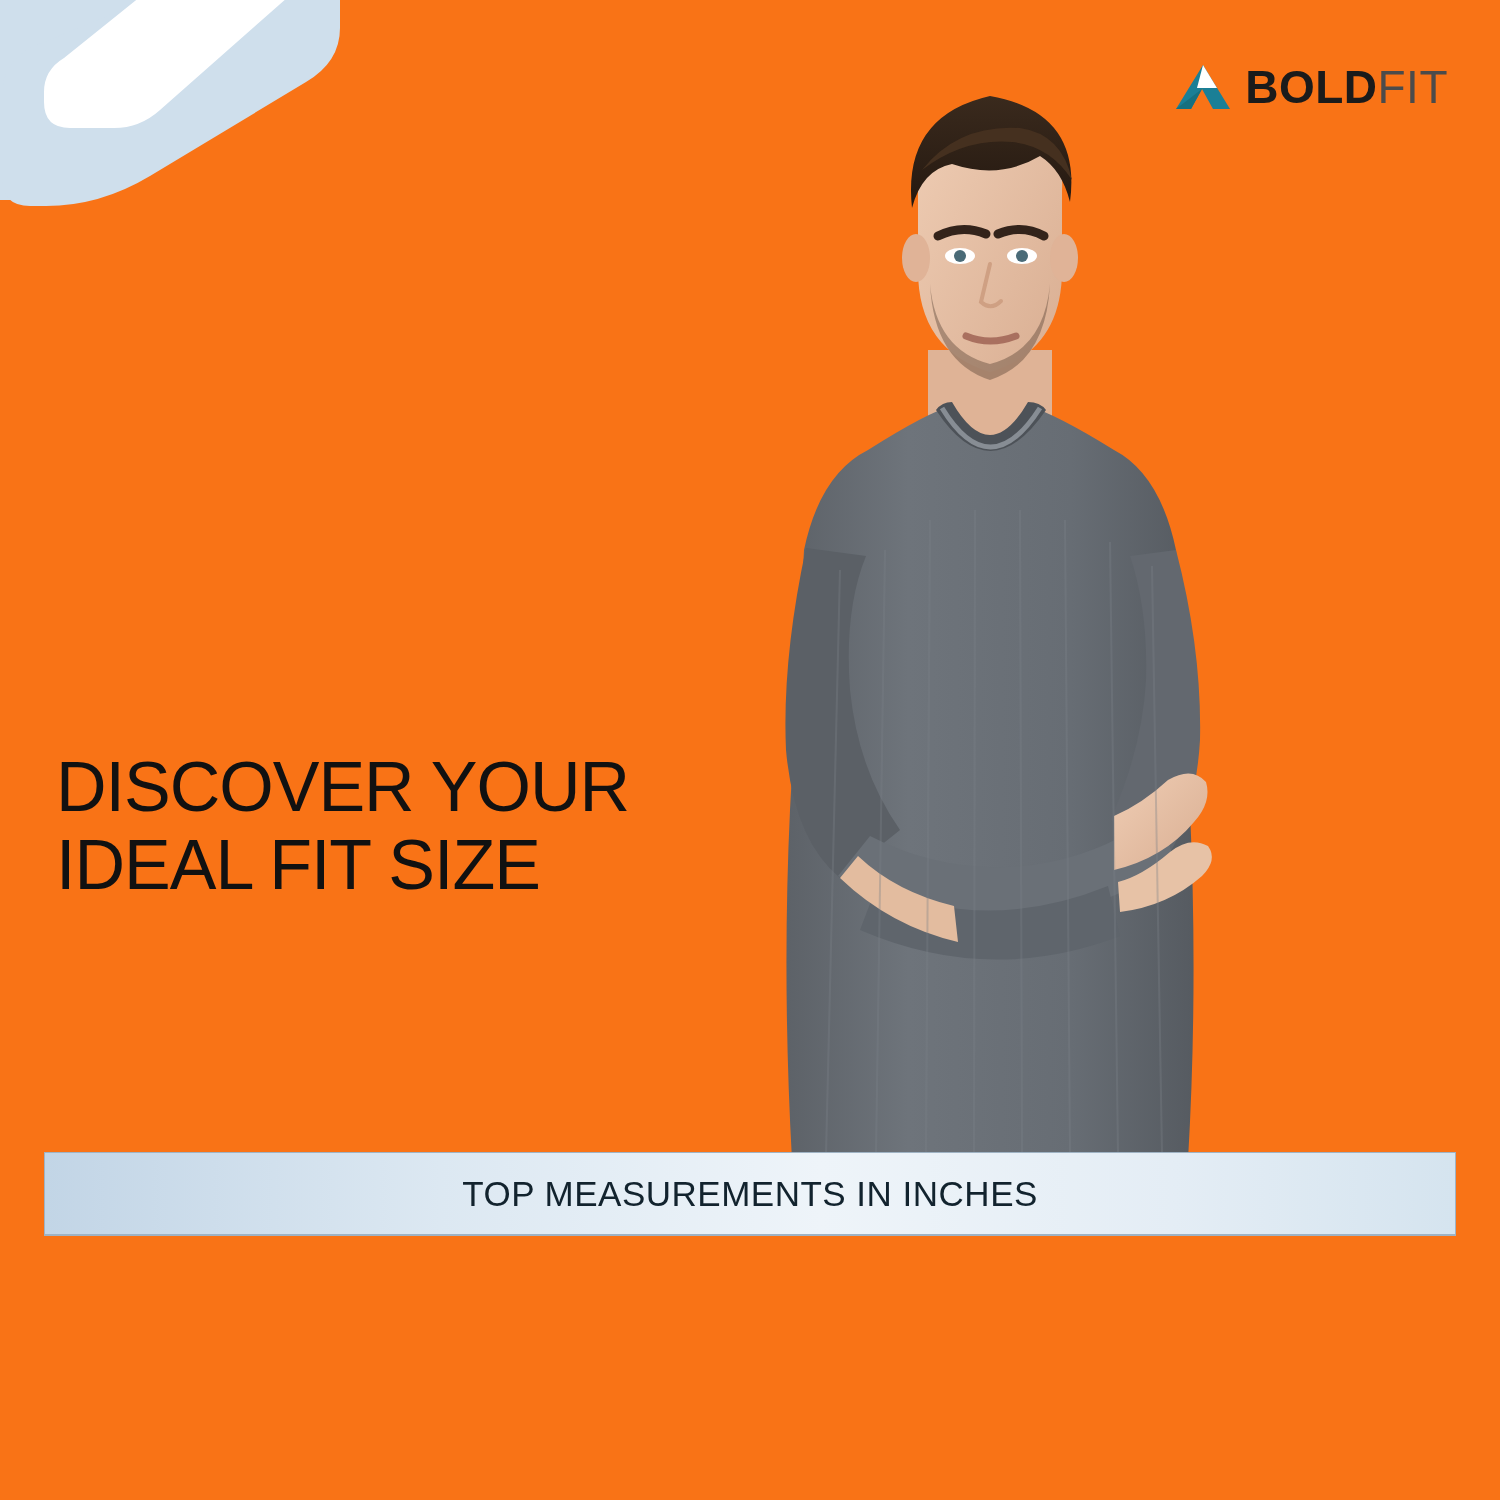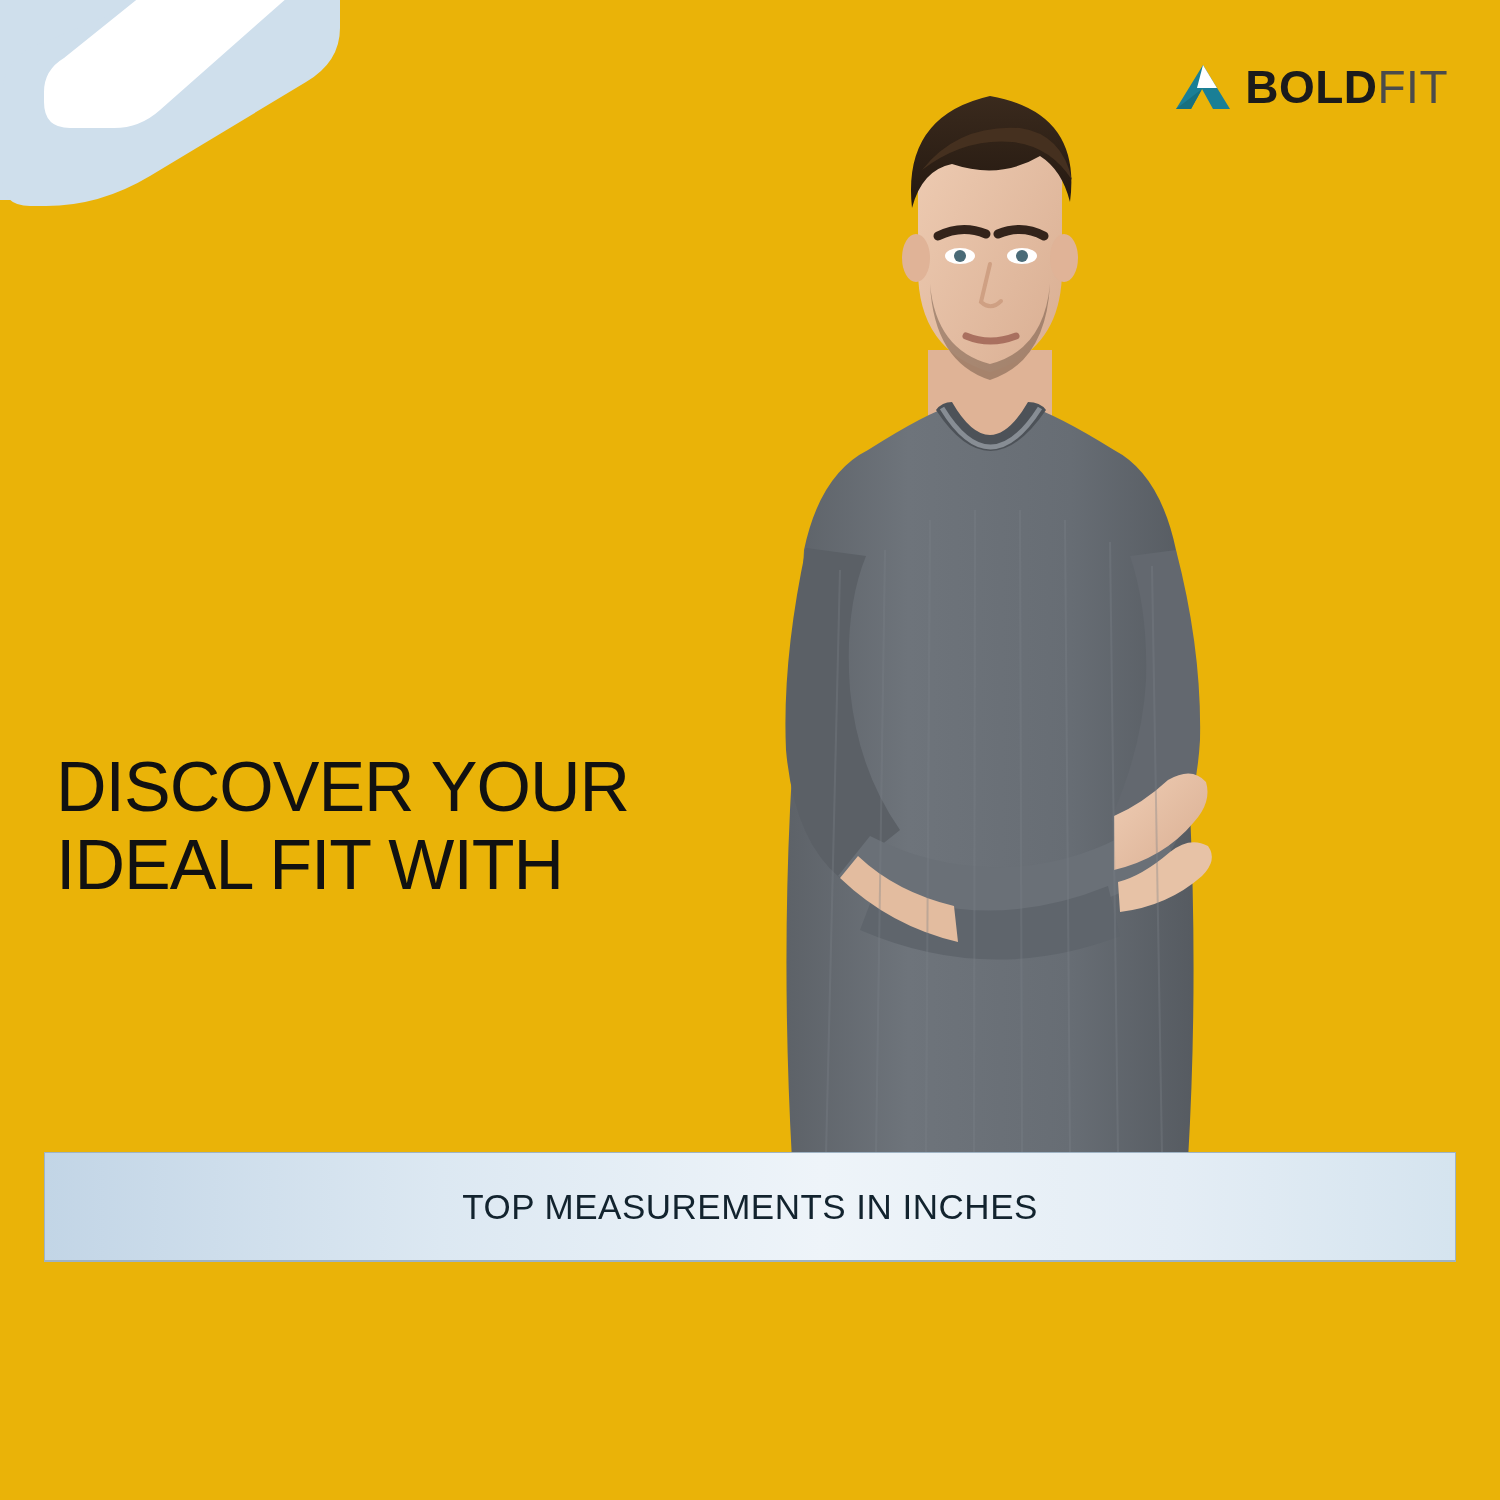--- a/index.html
+++ b/index.html
@@ -8,21 +8,21 @@
     height: 1500px;
     background: #ffffff;
     font-family: "Liberation Sans", sans-serif;
     overflow: hidden;
   }
 
   .canvas {
     position: relative;
     width: 1500px;
     height: 1500px;
-    background: #eab308;
+    background: #f97316;
     overflow: hidden;
   }
 
   
   .swoosh-wrap {
     position: absolute;
     left: 0;
     top: 0;
     width: 420px;
     height: 300px;
@@ -89,21 +89,21 @@
   
   .table {
     position: absolute;
     left: 44px;
     top: 1152px;
     width: 1412px;
     border: 1px solid #9fb3c4;
     border-collapse: collapse;
   }
   .table-header {
-    height: 108px;
+    height: 82px;
     background: linear-gradient(90deg, #c2d5e6 0%, #dce8f2 28%, #eef4f9 55%, #e4edf5 80%, #d5e4ef 100%);
     display: flex;
     align-items: center;
     justify-content: center;
     border-bottom: 1px solid #9fb3c4;
   }
   .table-header span {
     font-size: 35px;
     letter-spacing: 0.5px;
     color: #12232e;
@@ -231,21 +231,21 @@
         <path d="M330 460 L332 1105" fill="none"></path>
         <path d="M375 470 L380 1105" fill="none"></path>
         <path d="M420 492 L428 1105" fill="none"></path>
         <path d="M462 516 L472 1105" fill="none"></path>
       </g>
     </svg>
   </div>
 
   <div class="headline">
     <div class="line">DISCOVER YOUR</div>
-    <div class="line">IDEAL FIT WITH</div>
+    <div class="line">IDEAL FIT SIZE</div>
   </div>
 
   <div class="table">
     <div class="table-header">
       <span>TOP MEASUREMENTS IN INCHES</span>
     </div>
   </div>
 
 </div>
 

